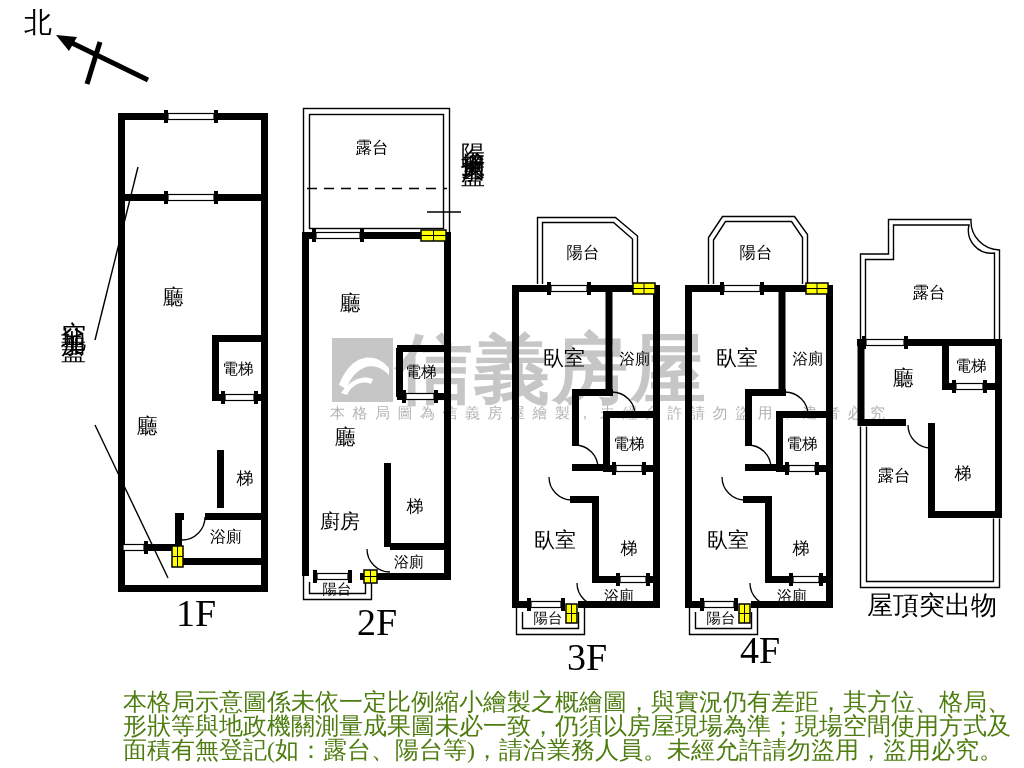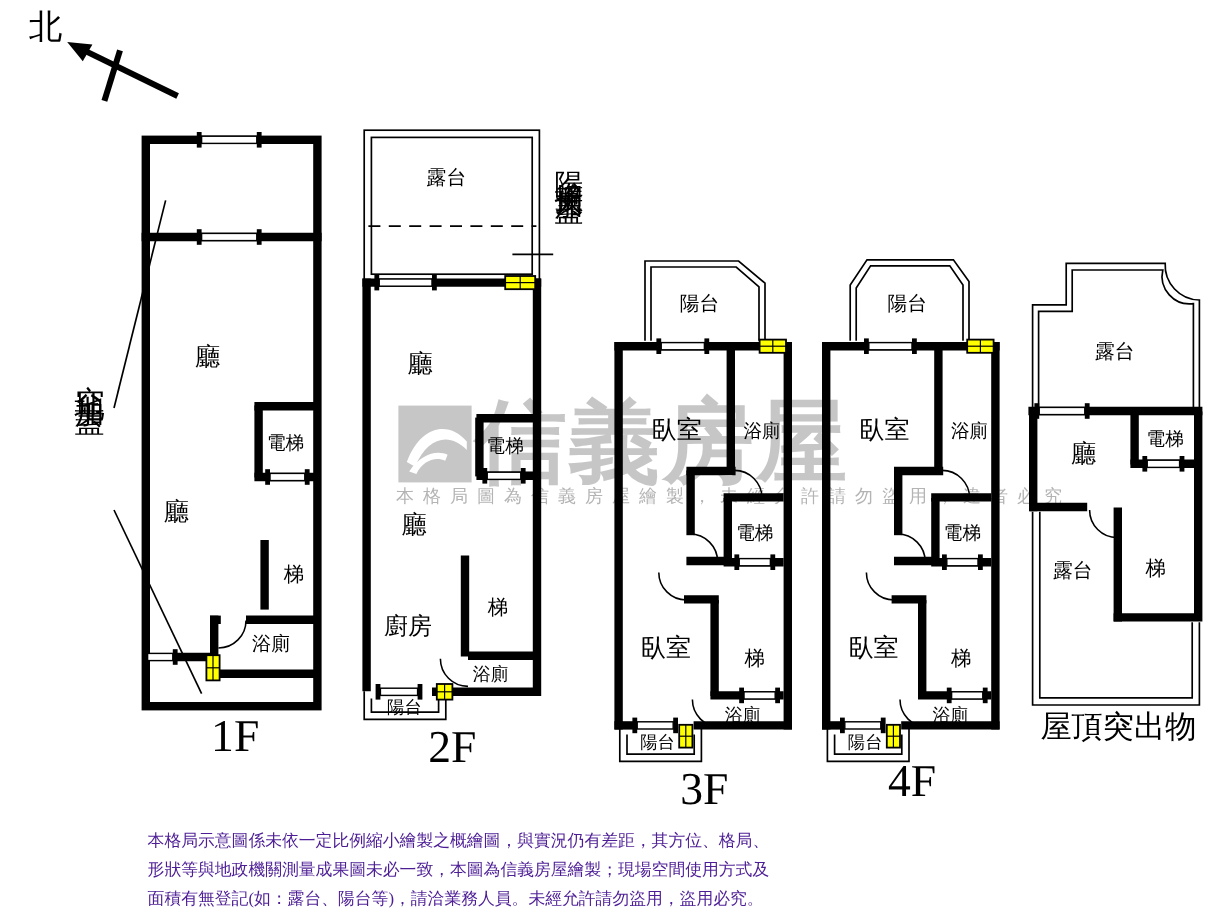--- a/index.html
+++ b/index.html
@@ -18,21 +18,21 @@
   .dash{stroke:#000;stroke-width:1.4;fill:none;stroke-dasharray:10 7;}
   .arc{stroke:#000;stroke-width:1.3;fill:none;}
   .win{fill:#fff;stroke:#000;stroke-width:1.2;}
   .jamb{fill:#000;}
   .mark{fill:#ffff00;stroke:#000;stroke-width:1.5;}
   .ml{stroke:#000;stroke-width:1;}
   text{font-family:"Liberation Serif","DejaVu Serif",serif;fill:#000;text-anchor:middle;}
   .vnote{position:absolute;writing-mode:vertical-rl;text-orientation:upright;color:#000;z-index:2;}
   #note-left{left:57px;top:300px;font-size:25px;letter-spacing:6px;}
   #note-right{left:457px;top:124px;font-size:24px;letter-spacing:4px;}
-  #disclaimer{left:123px;top:690px;font-size:14px;line-height:24px;color:#4c1d95;z-index:2;white-space:nowrap;}
+  #disclaimer{left:123px;top:690px;font-size:24px;line-height:24px;color:#4d7c0f;z-index:2;white-space:nowrap;}
 </style>
 </head>
 <body>
 
 <div id="stage">
 
   <div id="wm-logo" class="abs">
     <svg width="61" height="64" viewBox="0 0 61 64">
       <path d="M7,47 C19,15 43,13 57,30 L57,37 C43,22 24,26 14,51 Z" fill="#fff"></path>
       <path d="M9,55 C19,40 32,37 41,41 L39,46 C31,42 20,46 15,57 Z" fill="#fff"></path>
@@ -351,17 +351,17 @@
       <text x="963" y="479" font-size="17">梯</text>
       <text x="932" y="614" font-size="26">屋頂突出物</text>
     </g>
   </svg>
 
   <div id="note-left" class="vnote">空地加蓋</div>
   <div id="note-right" class="vnote">陽台擴大加蓋</div>
 
   <div id="disclaimer" class="abs">
     <div>本格局示意圖係未依一定比例縮小繪製之概繪圖，與實況仍有差距，其方位、格局、</div>
-    <div>形狀等與地政機關測量成果圖未必一致，本圖為信義房屋繪製；現場空間使用方式及</div>
+    <div>形狀等與地政機關測量成果圖未必一致，仍須以房屋現場為準；現場空間使用方式及</div>
     <div>面積有無登記(如：露台、陽台等)，請洽業務人員。未經允許請勿盜用，盜用必究。</div>
   </div>
 
 </div>
 
 </body></html>

